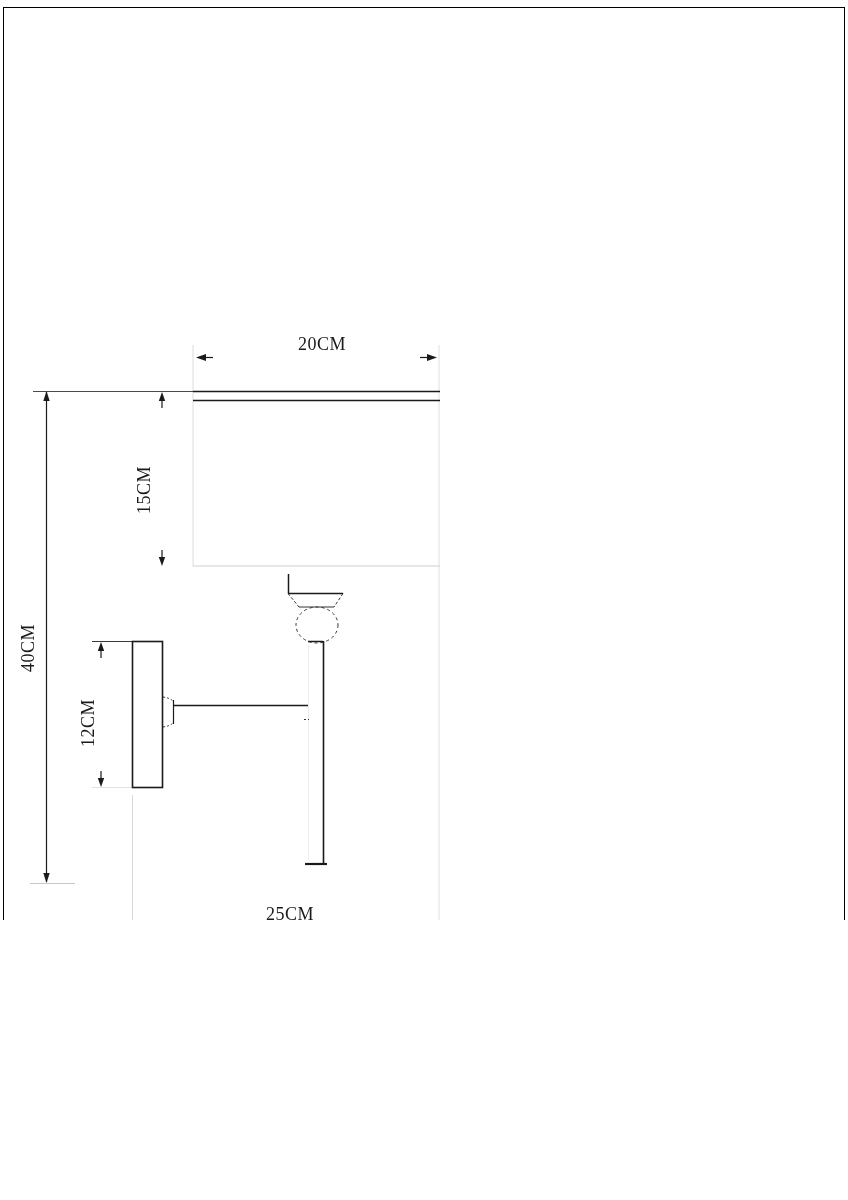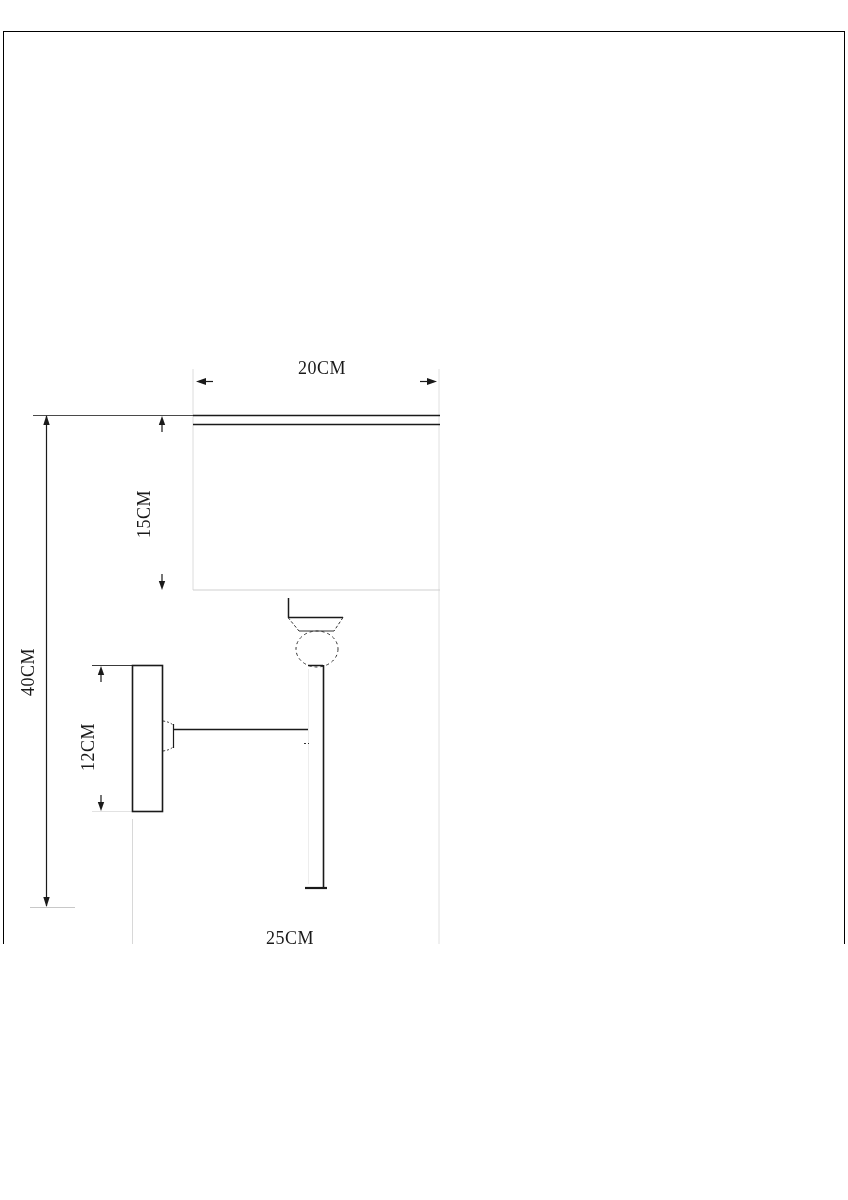--- a/index.html
+++ b/index.html
@@ -9,21 +9,20 @@
     width: 848px;
     height: 1200px;
     font-family: "Liberation Serif", serif;
   }
   .canvas-wrap {
     position: relative;
     width: 848px;
     height: 920px;
     overflow: hidden;
     background: #ffffff;
-    margin-top: 24px;
   }
   svg { display: block; }
   text {
     font-family: "Liberation Serif", serif;
     font-size: 18px;
     letter-spacing: 0.5px;
     fill: #1a1a1a;
   }
 </style>
 </head>

